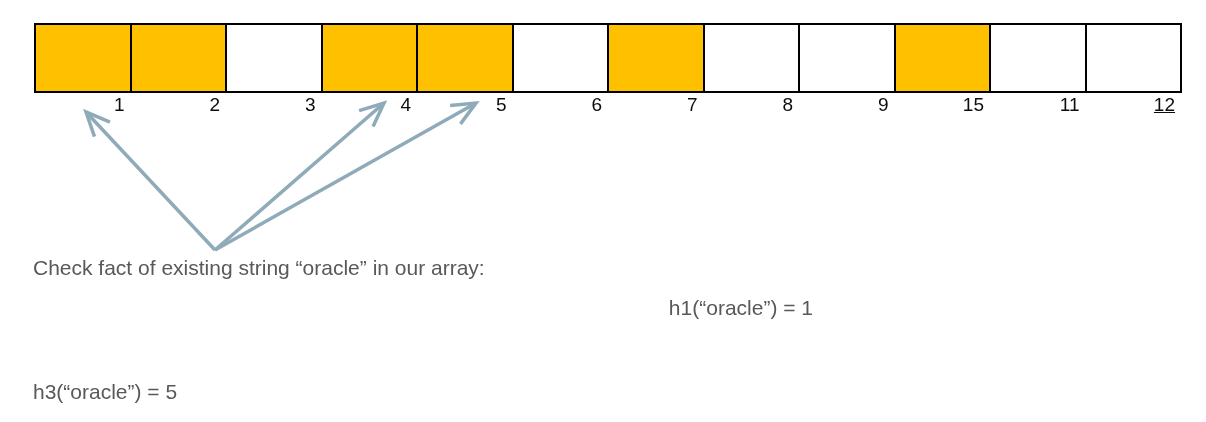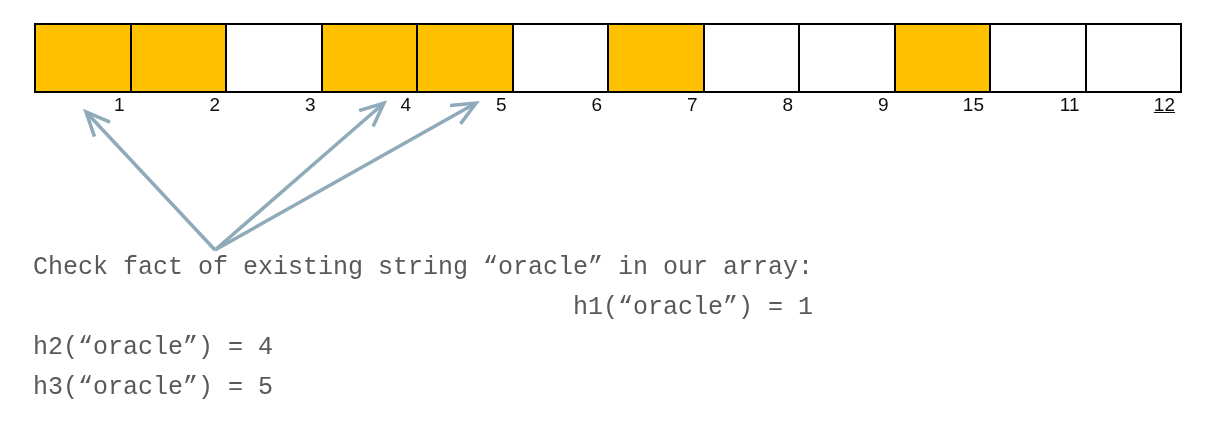--- a/index.html
+++ b/index.html
@@ -65,25 +65,25 @@
   }
 
   
   #explanation-block {
     position: absolute;
     left: 33px;
     top: 248px;
     width: 780px;
   }
   .text-line {
-    font-size: 25px;
+    font-size: 21px;
     line-height: 40px;
     color: #595959;
     white-space: pre;
-    font-family: Liberation Mono, monospace;
+    font-family: Liberation Sans, sans-serif;
   }
 </style>
 </head>
 <body>
 
 <div id="array-diagram">
     <div class="array-cell filled" style="left: 0px; width: 97.5px; background: rgb(255, 192, 0);"></div>
     <div class="array-cell filled" style="left: 95.5px; width: 97.5px; background: rgb(255, 192, 0);"></div>
     <div class="array-cell" style="left: 191px; width: 97.5px; background: rgb(255, 255, 255);"></div>
     <div class="array-cell filled" style="left: 286.5px; width: 97.5px; background: rgb(255, 192, 0);"></div>
@@ -123,15 +123,14 @@
     </g>
     <g>
       <line x1="215" y1="250" x2="476" y2="103" stroke="#8FAAB8" stroke-width="3.5" stroke-linecap="butt"></line>
       <path d="M 450.1121991293069 105.41283362031893 L 476 103 L 460.517555231035 123.88764955604023" fill="none" stroke="#8FAAB8" stroke-width="3.5" stroke-linejoin="miter" stroke-linecap="butt"></path>
     </g>
   </svg>
 
 <div id="explanation-block">
     <div class="text-line" style="color: rgb(89, 89, 89);">Check fact of existing string “oracle” in our array:</div>
     <div class="text-line" style="color: rgb(89, 89, 89); text-align: right;">h1(“oracle”) = 1</div>
-    <div class="text-line" style="color: rgb(89, 89, 89);">h2(“oracle”) = 4</div>
-    <div class="text-line" style="color: rgb(89, 89, 89);">h3(“oracle”) = 5</div>
+    <div class="text-line" style="color: rgb(89, 89, 89); margin-top: 44px;">h3(“oracle”) = 5</div>
   </div>
 
 </body></html>

